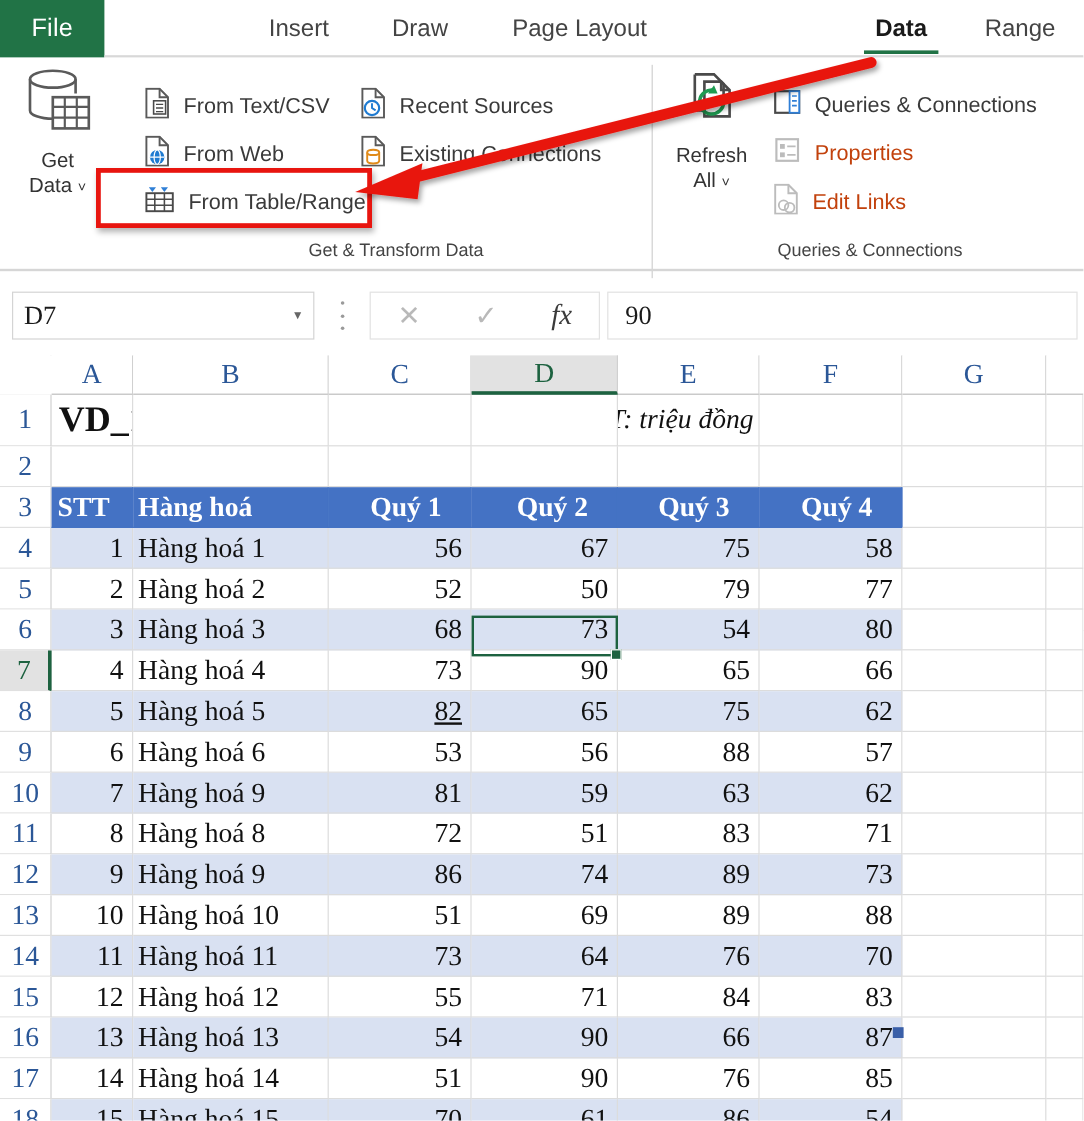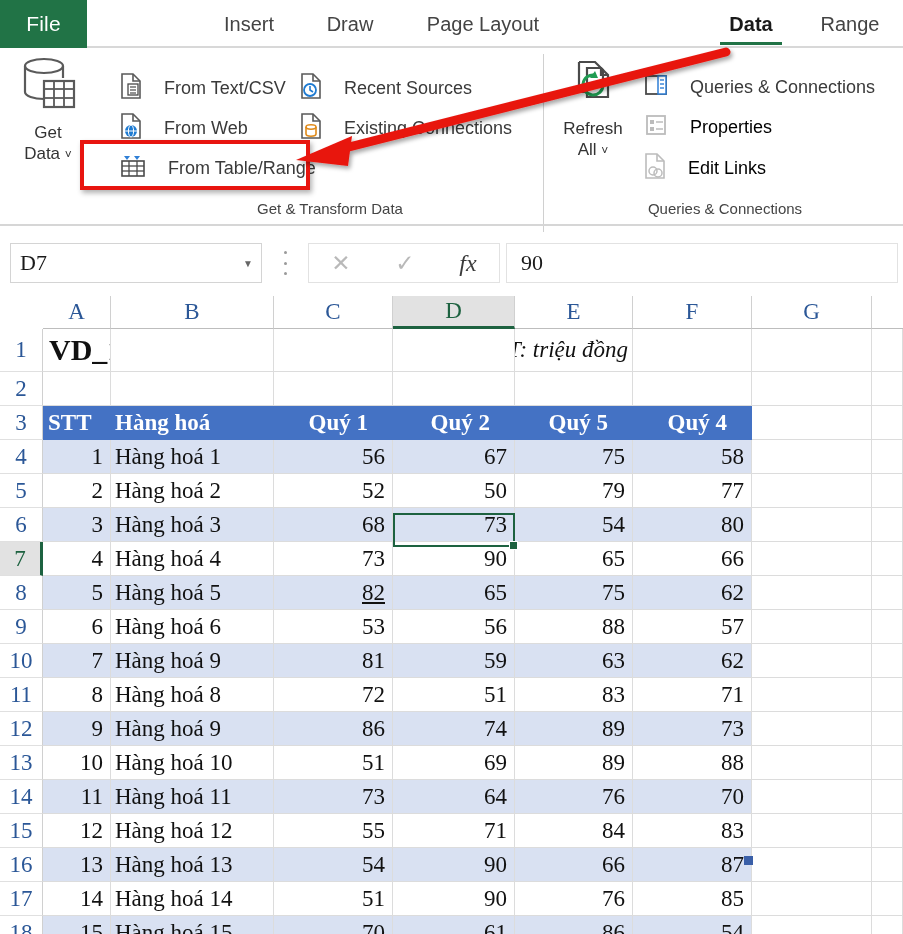--- a/index.html
+++ b/index.html
@@ -49,24 +49,24 @@
   .grp-label {
     position: absolute; font-size: 15px; color: #444444; text-align: center;
   }
 
   .bigbtn {
     position: absolute; display: flex; flex-direction: column; align-items: center;
   }
   .bigbtn .lbl { font-size: 17px; color: #333333; line-height: 21px; text-align: center; }
 
   .smallbtn {
-    position: absolute; display: flex; align-items: center; gap: 22px;
+    position: absolute; display: flex; align-items: center; gap: 11px;
     font-size: 18px; color: #3a3a3a; white-space: nowrap;
   }
-  .smallbtn.disabled { color: #000000; }
+  .smallbtn.disabled { color: #c2410c; }
 
   .ico { display: inline-block; flex: none; }
 
   
   .redbox {
     position: absolute; border: 4px solid #e8150f; background: transparent;
     box-shadow: 2px 3px 5px rgba(0,0,0,.30);
   }
 
   
@@ -428,21 +428,21 @@
         <div class="gcell" style="left:393px;top:76px;width:122px;height:34px;"></div>
         <div class="gcell" style="left:515px;top:76px;width:118px;height:34px;"></div>
         <div class="gcell" style="left:633px;top:76px;width:119px;height:34px;"></div>
         <div class="gcell" style="left:752px;top:76px;width:120px;height:34px;"></div>
         <div class="gcell" style="left:872px;top:76px;width:31px;height:34px;"></div>
         <div class="rowhdr" style="top:110px;height:34px;">3</div>
         <div class="gcell hdrblue left" style="left:43px;top:110px;width:68px;height:34px;padding-left:5px;">STT</div>
         <div class="gcell hdrblue left" style="left:111px;top:110px;width:163px;height:34px;">Hàng hoá</div>
         <div class="gcell hdrblue right" style="left:274px;top:110px;width:119px;height:34px;padding-right:24px;">Quý 1</div>
         <div class="gcell hdrblue right" style="left:393px;top:110px;width:122px;height:34px;padding-right:24px;">Quý 2</div>
-        <div class="gcell hdrblue right" style="left:515px;top:110px;width:118px;height:34px;padding-right:24px;">Quý 5</div>
+        <div class="gcell hdrblue right" style="left:515px;top:110px;width:118px;height:34px;padding-right:24px;">Quý 3</div>
         <div class="gcell hdrblue right" style="left:633px;top:110px;width:119px;height:34px;padding-right:24px;">Quý 4</div>
         <div class="gcell" style="left:752px;top:110px;width:120px;height:34px;"></div>
         <div class="gcell" style="left:872px;top:110px;width:31px;height:34px;"></div>
         <div class="rowhdr" style="top:144px;height:34px;">4</div>
         <div class="gcell right band" style="left:43px;top:144px;width:68px;height:34px;">1</div>
         <div class="gcell left band" style="left:111px;top:144px;width:163px;height:34px;">Hàng hoá 1</div>
         <div class="gcell right band" style="left:274px;top:144px;width:119px;height:34px;">56</div>
         <div class="gcell right band" style="left:393px;top:144px;width:122px;height:34px;">67</div>
         <div class="gcell right band" style="left:515px;top:144px;width:118px;height:34px;">75</div>
         <div class="gcell right band" style="left:633px;top:144px;width:119px;height:34px;">58</div>

